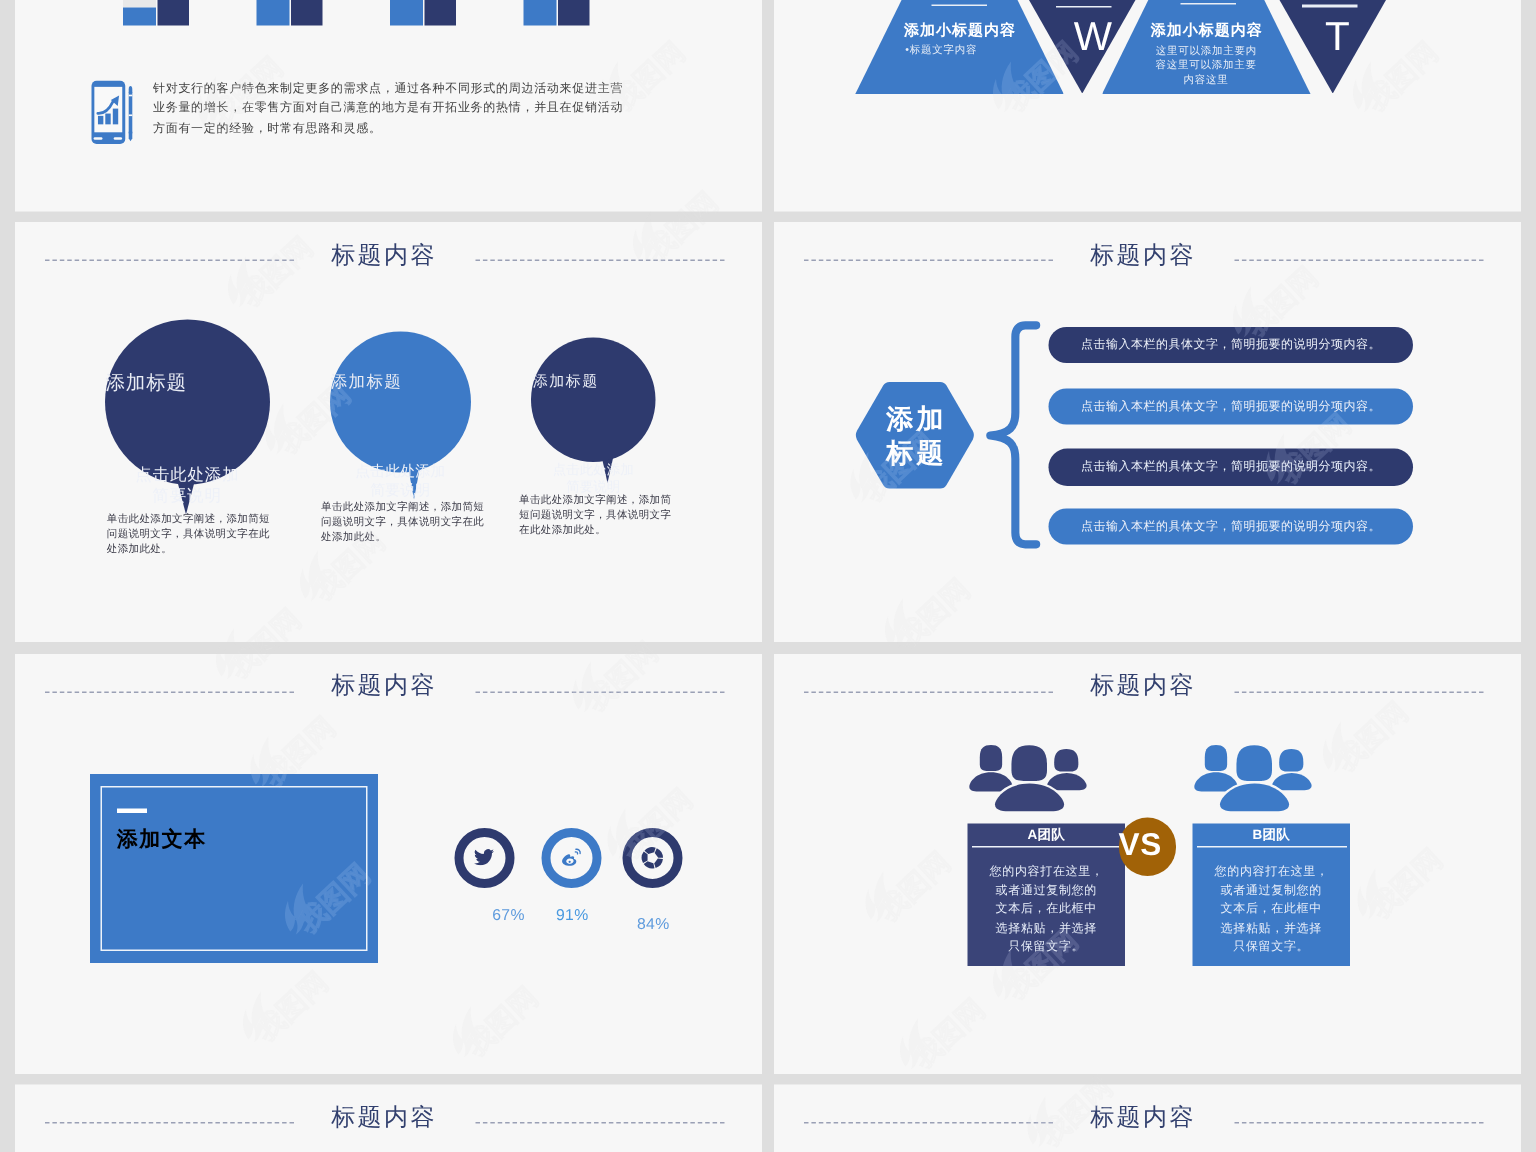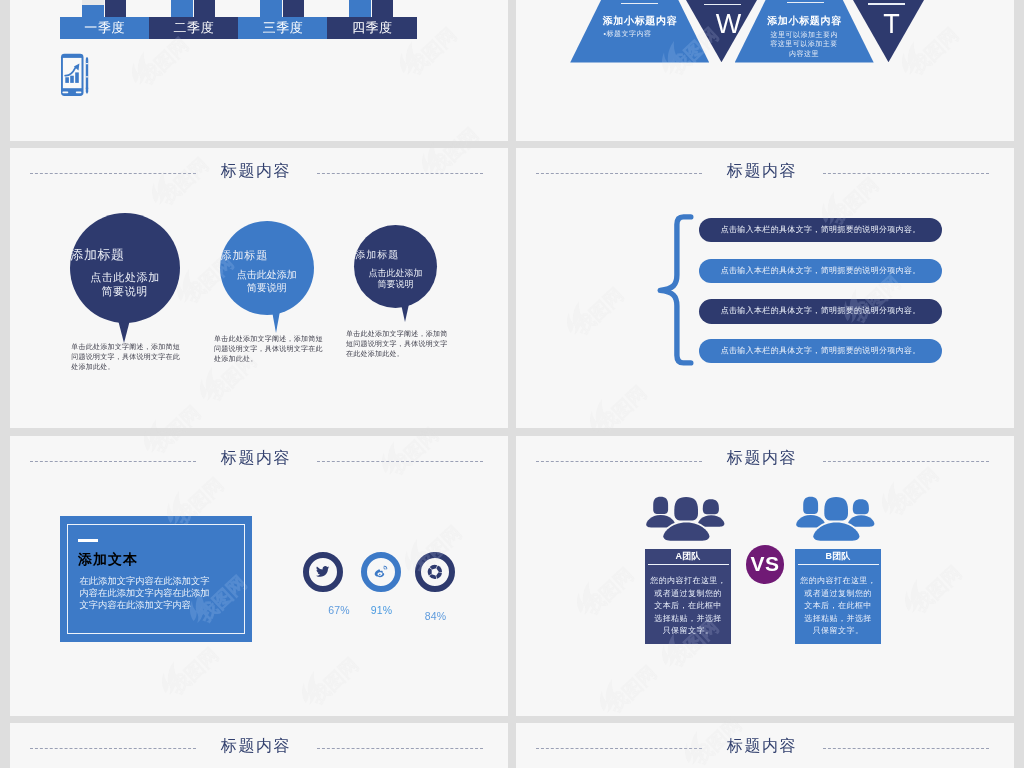--- a/index.html
+++ b/index.html
@@ -32,91 +32,86 @@
          font-size:10px;font-weight:bold;line-height:12px;letter-spacing:.66px;text-indent:.66px;}
   .tri-s{position:absolute;width:139px;text-align:center;color:#e7edf7;
          font-size:7px;line-height:9.8px;letter-spacing:.5px;text-indent:.5px;}
   .tri-l{position:absolute;width:60px;text-align:center;color:#fff;
          font-size:27px;line-height:27px;font-family:"Liberation Sans",sans-serif;}
 
   
   .circ{position:absolute;border-radius:50%;color:#fff;text-align:center;}
   .circ-tail{position:absolute;width:0;height:0;}
   .c-t{position:absolute;width:100%;text-align:left;}
-  .c-s{position:absolute;width:100%;text-align:center;}
+  .c-s{position:absolute;width:100%;text-align:center;margin-top:40px;}
   .c-desc{position:absolute;font-size:7px;line-height:10px;letter-spacing:.25px;color:#3b3b48;}
 
   
   .hexa{position:absolute;background:transparent;color:#fff;font-weight:bold;text-align:center;}
   .hexa-bg{position:absolute;left:0;top:0;width:100%;height:100%;}
   .pill{position:absolute;border-radius:13px;color:#eef2fa;font-size:8px;
         text-align:center;letter-spacing:.33px;text-indent:.33px;}
 
   
   .sbox{position:absolute;background:#3d7ac7;}
   .sbox-in{position:absolute;border:1.4px solid #eef3fa;}
   .sbox-dash{position:absolute;background:#fff;}
   .sbox-h{position:absolute;color:#000000;font-size:14px;font-weight:bold;letter-spacing:1px;}
   .sbox-p{position:absolute;color:#eaf1fa;font-size:9.3px;line-height:12.2px;}
   .soc{position:absolute;border-radius:50%;background:#f7f7f7;}
   .pct{position:absolute;width:60px;text-align:center;font-size:10.5px;letter-spacing:.2px;}
 
   
-  .vsbox{position:absolute;width:86px;}
+  .vsbox{position:absolute;width:105px;}
   .vsb-h{position:absolute;width:100%;text-align:center;color:#fff;
          font-size:9px;font-weight:bold;line-height:14.5px;letter-spacing:.2px;}
   .vsb-rule{position:absolute;height:1.2px;background:#eef3fa;left:2.5px;right:2.5px;}
   .vsb-p{position:absolute;width:100%;text-align:center;color:#e8eefa;white-space:pre-line;
          font-size:8px;line-height:12.6px;letter-spacing:.45px;text-indent:.45px;}
   .vs-circ{position:absolute;width:38.6px;height:38.6px;border-radius:50%;
-           background:#701a75;color:#fff;font-size:21px;font-weight:bold;
-           text-align:center;line-height:38.6px;letter-spacing:.5px;}
+           background:#a16207;color:#fff;font-size:21px;font-weight:bold;
+           line-height:38.6px;letter-spacing:.5px;}
 
   
   #wm{position:absolute;left:0;top:0;width:1024px;height:768px;pointer-events:none;mix-blend-mode:luminosity;}
 </style>
 </head>
 <body>
 
 <div id="stage">
 
   <div class="slide" style="left:10px;top:-139.5px">
     <div class="abs" style="left:49.8px;top:0;width:356.8px;height:156.1px">
       <div class="bar" style="left:22.1px;bottom:12px;width:22px;height:46px;background:#e9e9e9"></div>
       <div class="bar" style="left:22.1px;width:22px;height:12px;background:#3d7ac7"></div>
       <div class="bar" style="left:45.1px;width:21px;height:62px;background:#2e3a6e"></div>
       <div class="bar" style="left:111.3px;width:22px;height:48px;background:#3d7ac7"></div>
       <div class="bar" style="left:134.3px;width:21px;height:72px;background:#2e3a6e"></div>
       <div class="bar" style="left:200.5px;width:22px;height:56px;background:#3d7ac7"></div>
       <div class="bar" style="left:223.5px;width:21px;height:80px;background:#2e3a6e"></div>
       <div class="bar" style="left:289.7px;width:22px;height:44px;background:#3d7ac7"></div>
       <div class="bar" style="left:312.7px;width:21px;height:68px;background:#2e3a6e"></div>
-    </div>
-    <div class="abs" style="left:49.8px;top:156.1px;width:356.8px;height:22px">
-      <div class="qband" style="left:0;width:89.2px;background:#3d7ac7">一季度</div>
-      <div class="qband" style="left:89.2px;width:89.2px;background:#2e3a6e">二季度</div>
-      <div class="qband" style="left:178.4px;width:89.2px;background:#3d7ac7">三季度</div>
-      <div class="qband" style="left:267.6px;width:89.2px;background:#2e3a6e">四季度</div>
     </div>
     <svg class="abs" style="left:50px;top:192.1px" width="31" height="44" viewBox="0 0 31 44">
       <rect x="1" y="0.8" width="22.5" height="42.2" rx="3.4" ry="3.4" fill="#3d7ac7"></rect>
       <rect x="2.9" y="4.9" width="18.6" height="30.3" fill="#f9f9f9"></rect>
       <rect x="2.4" y="38.5" width="5.9" height="1.7" rx="0.85" fill="#f9f9f9"></rect>
       <rect x="15.8" y="38.5" width="5.6" height="1.7" rx="0.85" fill="#f9f9f9"></rect>
       <rect x="5.3" y="24.25" width="3.6" height="5.65" fill="#3d7ac7"></rect>
       <rect x="10.2" y="22.7" width="3.6" height="7.2" fill="#3d7ac7"></rect>
       <rect x="15.2" y="19.4" width="3.6" height="10.5" fill="#3d7ac7"></rect>
       <path d="M5.2 22.6 C9.3 22.9 12.9 19.8 15.4 14.6" fill="none" stroke="#3d7ac7" stroke-width="1.8" stroke-linecap="round"></path>
       <path d="M19.4 10.6 L13.9 13.6 L18.5 17.6 Z" fill="#3d7ac7"></path>
       <path d="M25.8 6.6 c0 -1.8 .6 -2.3 1.2 -2.3 c.6 0 1.2 .5 1.2 2.3 v2.2 h-2.4 Z" fill="#3d7ac7"></path>
       <rect x="25.8" y="8.3" width="2.4" height="27.6" fill="#3d7ac7"></rect>
       <rect x="25.8" y="10.1" width="2.4" height="1.1" fill="#f9f9f9"></rect>
       <rect x="25.8" y="23.3" width="2.4" height="1.1" fill="#f9f9f9"></rect>
       <path d="M25.8 34.8 h2.4 v4.3 l-1.2 2 -1.2 -2 Z" fill="#3d7ac7"></path>
     </svg>
+    <div class="note-txt" style="left:92px;top:191.3px;width:314px">针对支行的客户特色来制定更多的需求点，通过各种不同形式的周边活动来促进主营业务量的增长，在零售方面对自己满意的地方是有开拓业务的热情，并且在促销活动方面有一定的经验，时常有思路和灵感。</div>
   </div>
 
   <div class="slide" style="left:516px;top:-139.5px">
     <div class="tri tri-up" style="left:54.2px;top:61.1px;background:#3d7ac7"></div>
     <div class="tri tri-dn" style="left:136.0px;top:79.8px;height:122px;background:#2e3a6e"></div>
     <div class="tri tri-up" style="left:218.7px;top:61.1px;background:#3d7ac7"></div>
     <div class="tri tri-dn" style="left:303.0px;top:79.8px;height:122px;background:#2e3a6e"></div>
 
     <div class="tri-rule" style="left:104.9px;top:142.5px"></div>
     <div class="tri-h" style="left:54.2px;top:154.2px">添加小标题内容</div>
@@ -158,41 +153,49 @@
       <div class="c-s" style="top:42.6px;font-size:9px;line-height:11.6px;color:#eef1f8;padding:0 12.4px;box-sizing:border-box">点击此处添加简要说明</div>
     </div>
     <div class="c-desc" style="left:336px;top:181px;width:103px">单击此处添加文字阐述，添加简短问题说明文字，具体说明文字在此处添加此处。</div>
   </div>
 
   <div class="slide" style="left:516px;top:148px">
     <div class="dash dash-l"></div>
     <div class="dash dash-r"></div>
     <div class="sl-title">标题内容</div>
 
+    <div class="hexa" style="left:53px;top:105.4px;width:81.8px;height:74.3px">
+      <svg class="hexa-bg" viewBox="0 0 81.8 74.3">
+        <path d="M24.0 1.6 L57.8 1.6 Q60.6 1.6 62.0 4.0 L79.5 34.2 Q81.0 37.15 79.5 40.1 L62.0 70.3 Q60.6 72.7 57.8 72.7 L24.0 72.7 Q21.2 72.7 19.8 70.3 L2.3 40.1 Q0.8 37.15 2.3 34.2 L19.8 4.0 Q21.2 1.6 24.0 1.6 Z" fill="#3d7ac7"></path>
+      </svg>
+      <div style="position:relative;padding-top:14.8px;font-size:18px;line-height:23.3px;letter-spacing:2.1px;text-indent:2.1px">
+        <div>添加</div>
+        <div>标题</div>
+      </div>
+    </div>
 
     <svg class="abs" style="left:140px;top:60px" width="40" height="160" viewBox="0 0 40 160">
       <path d="M34.8 8.9 L27.5 8.9 C23 8.9 20.9 11.6 20.9 16.6 L20.9 67 C20.9 76.5 17.4 80.9 4.2 82.4 C17.4 83.9 20.9 88.3 20.9 97.8 L20.9 147.2 C20.9 152.2 23 154.9 27.5 154.9 L34.8 154.9" fill="none" stroke="#3d7ac7" stroke-width="5.4" stroke-linecap="round" stroke-linejoin="round"></path>
     </svg>
 
     <div class="pill" style="left:183.2px;top:69.9px;width:242.6px;height:24.5px;line-height:24.5px;background:#2e3a6e">点击输入本栏的具体文字，简明扼要的说明分项内容。</div>
     <div class="pill" style="left:183.2px;top:110.8px;width:242.6px;height:24.5px;line-height:24.5px;background:#3d7ac7">点击输入本栏的具体文字，简明扼要的说明分项内容。</div>
     <div class="pill" style="left:183.2px;top:151.1px;width:242.6px;height:24.5px;line-height:24.5px;background:#2e3a6e">点击输入本栏的具体文字，简明扼要的说明分项内容。</div>
     <div class="pill" style="left:183.2px;top:190.7px;width:242.6px;height:24.5px;line-height:24.5px;background:#3d7ac7">点击输入本栏的具体文字，简明扼要的说明分项内容。</div>
   </div>
 
   <div class="slide" style="left:10px;top:435.5px">
     <div class="dash dash-l"></div>
     <div class="dash dash-r"></div>
     <div class="sl-title">标题内容</div>
 
     <div class="sbox" style="left:49.7px;top:80.9px;width:192.3px;height:125.6px"></div>
     <div class="sbox-in" style="left:57.2px;top:88.5px;width:175.4px;height:107.8px"></div>
     <div class="sbox-dash" style="left:67.9px;top:103.5px;width:20.5px;height:3.2px"></div>
     <div class="sbox-h" style="left:67.9px;top:115.5px">添加文本</div>
-    <div class="sbox-p" style="left:69.5px;top:139.5px;width:131px">在此添加文字内容在此添加文字内容在此添加文字内容在此添加文字内容在此添加文字内容</div>
 
     <div class="soc" style="left:292.6px;top:116.3px;width:40.3px;height:40.3px;border:6.4px solid #2e3a6e;box-sizing:border-box"></div>
     <svg class="abs" style="left:306.3px;top:130.3px" width="13.3" height="11.1" viewBox="0 0 24 20">
       <path d="M24 2.4c-.9.4-1.8.7-2.8.8 1-.6 1.8-1.6 2.2-2.7-1 .6-2 1-3.1 1.2A4.9 4.9 0 0 0 11.8 5c0 .4 0 .8.1 1.1A14 14 0 0 1 1.7.9 4.9 4.9 0 0 0 3.2 7.5c-.8 0-1.6-.2-2.2-.6v.1c0 2.4 1.7 4.4 3.9 4.8-.4.1-.8.2-1.3.2-.3 0-.6 0-.9-.1a4.9 4.9 0 0 0 4.6 3.4A9.9 9.9 0 0 1 0 17.4a14 14 0 0 0 7.6 2.2c9 0 14-7.5 14-14v-.6c1-.7 1.8-1.6 2.4-2.6z" fill="#2e3a6e"></path>
     </svg>
     <div class="pct" style="left:299px;top:168.5px;color:#5e9bdd">67%</div>
 
     <div class="soc" style="left:351.1px;top:116.3px;width:40.3px;height:40.3px;border:6.4px solid #3d7ac7;box-sizing:border-box"></div>
     <svg class="abs" style="left:364.3px;top:129px" width="14.7" height="13.6" viewBox="0 0 28 26">
       <path d="M11.3 23.4c-5.4 0-10-2.6-10-6 0-1.8 1.1-3.8 3.1-5.7 2.6-2.6 5.7-3.8 6.9-2.6.5.5.6 1.4.3 2.4-.2.5.5.2.5.2 2-.8 3.7-.9 4.4.1.3.5.3 1.3 0 2.2-.2.4 0 .5.3.6 1.3.4 2.7 1.4 2.7 3.1 0 2.8-4.1 5.7-8.2 5.7zm-.3-9.3c-2.6.3-4.6 1.9-4.4 3.8.2 1.8 2.4 3 5 2.7 2.6-.3 4.6-1.9 4.4-3.8-.2-1.8-2.4-3-5-2.7z" fill="#3d7ac7"></path>

